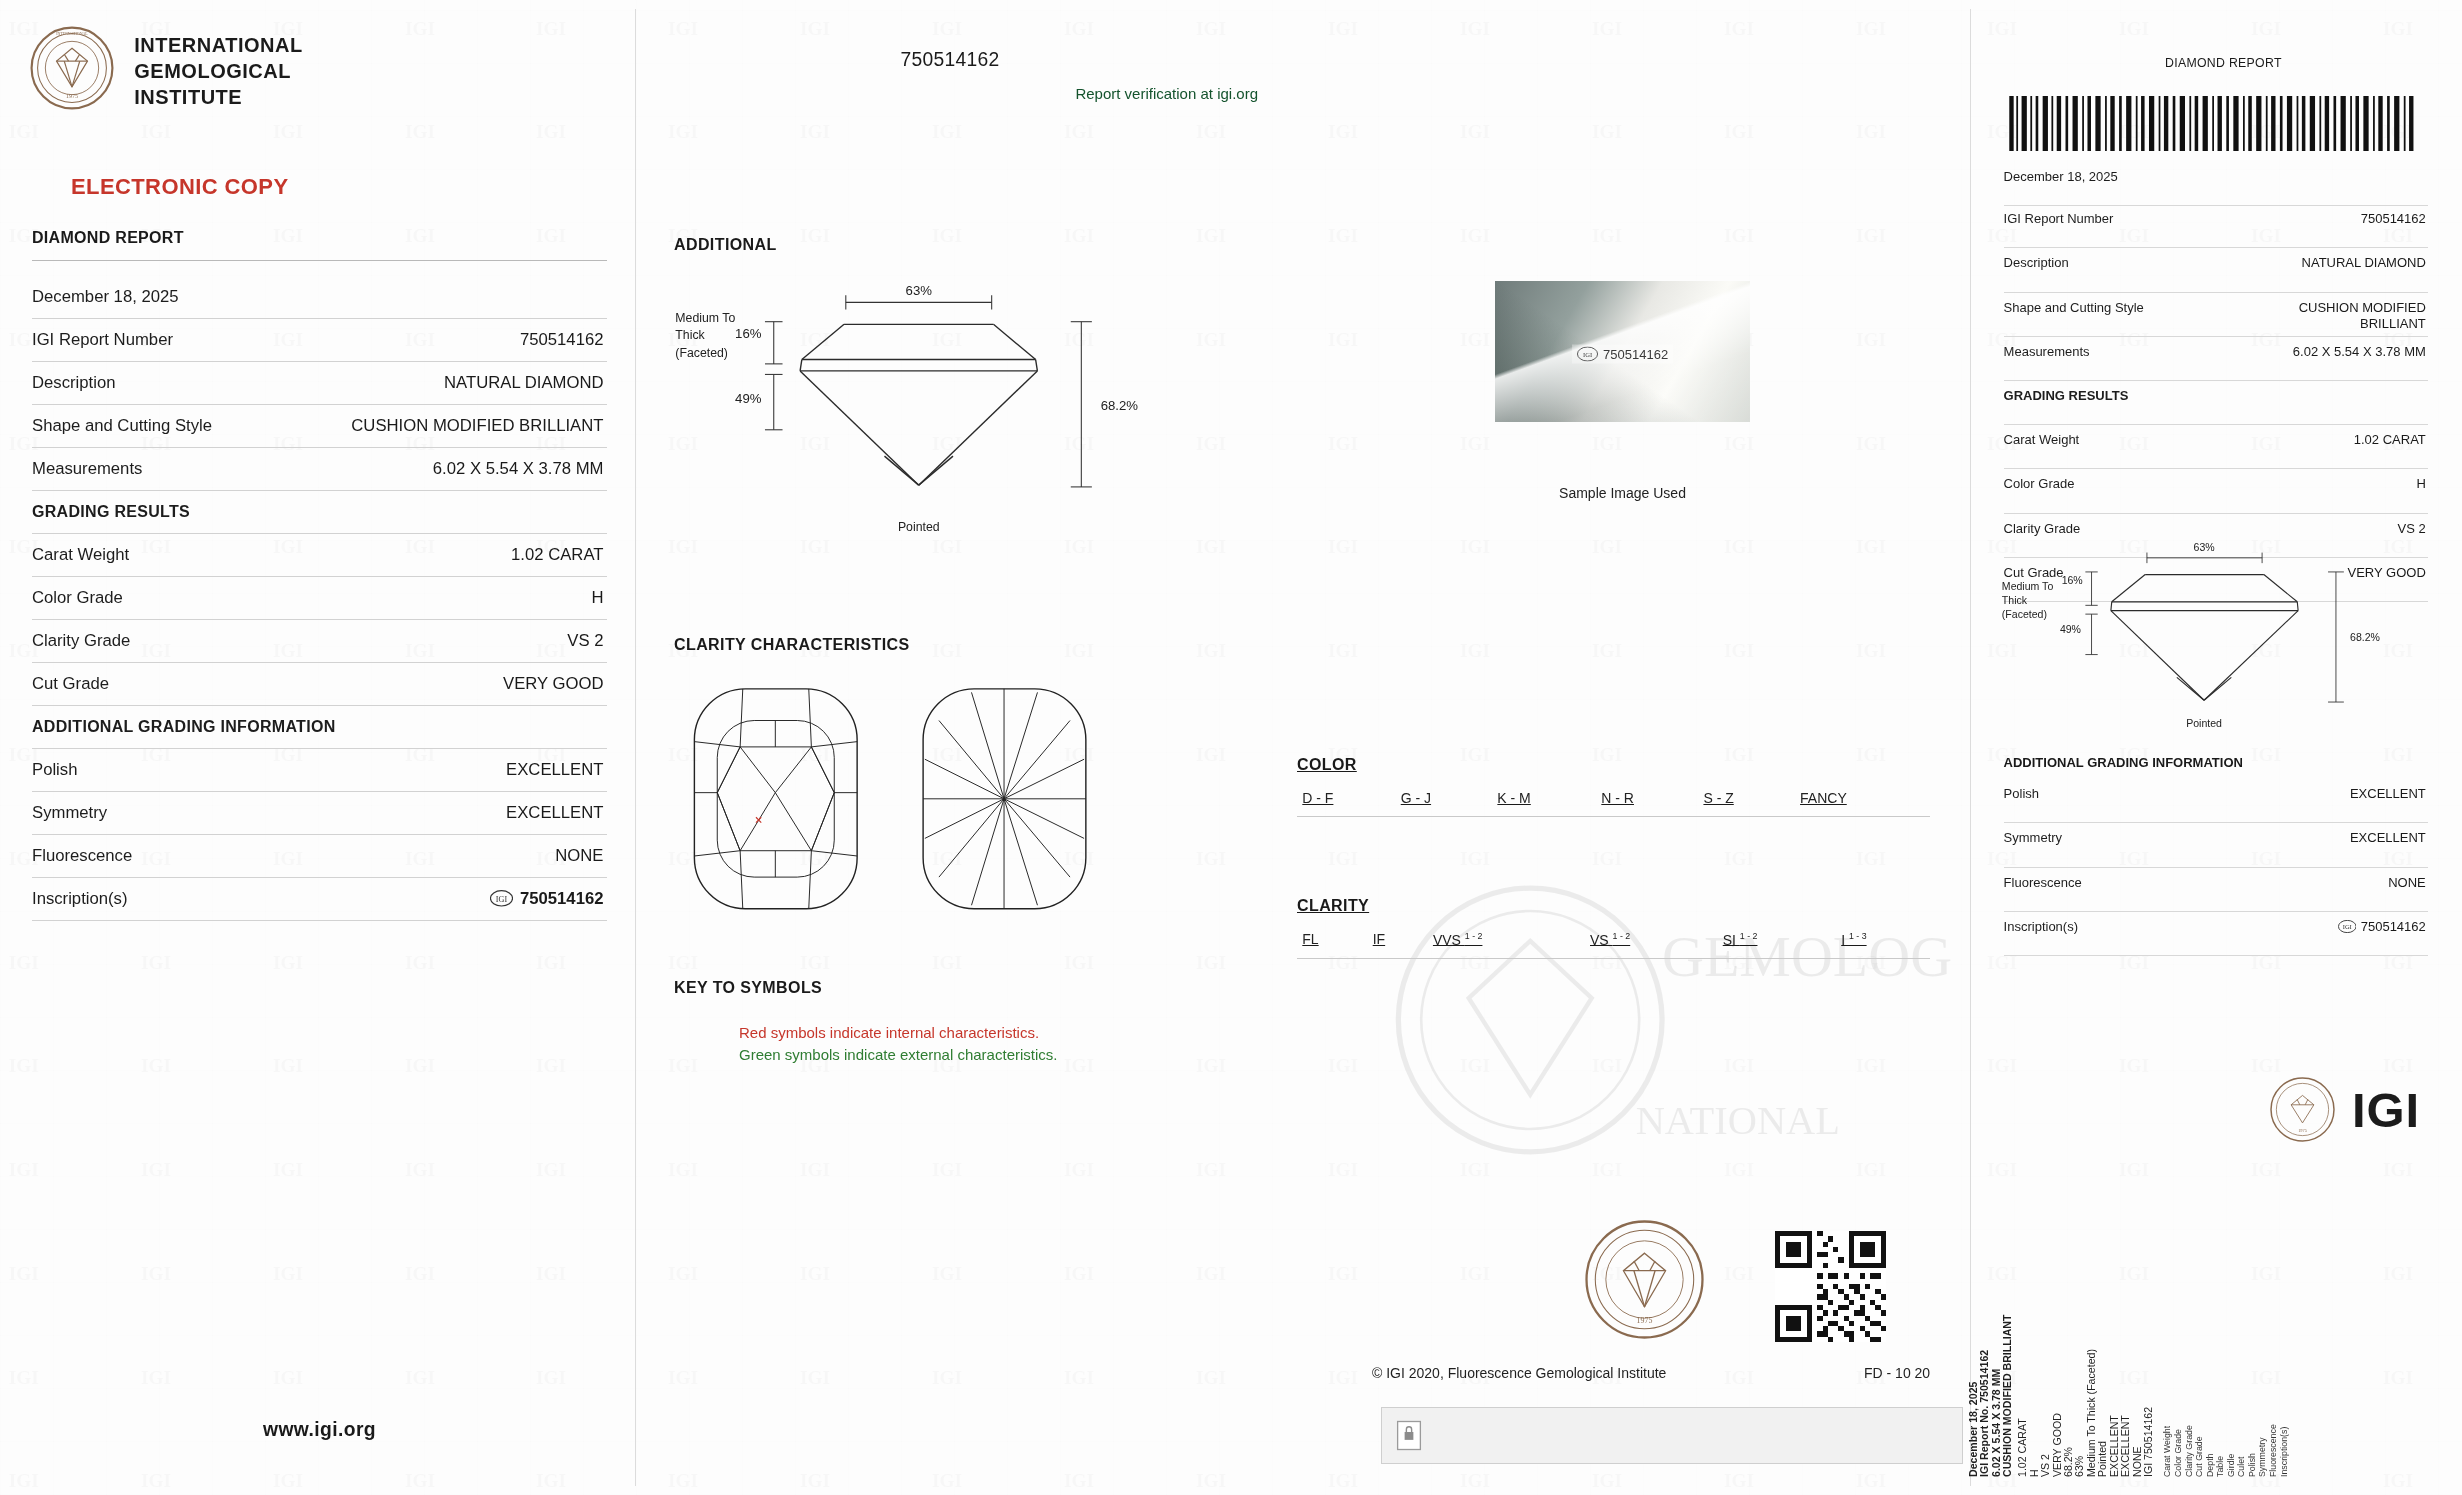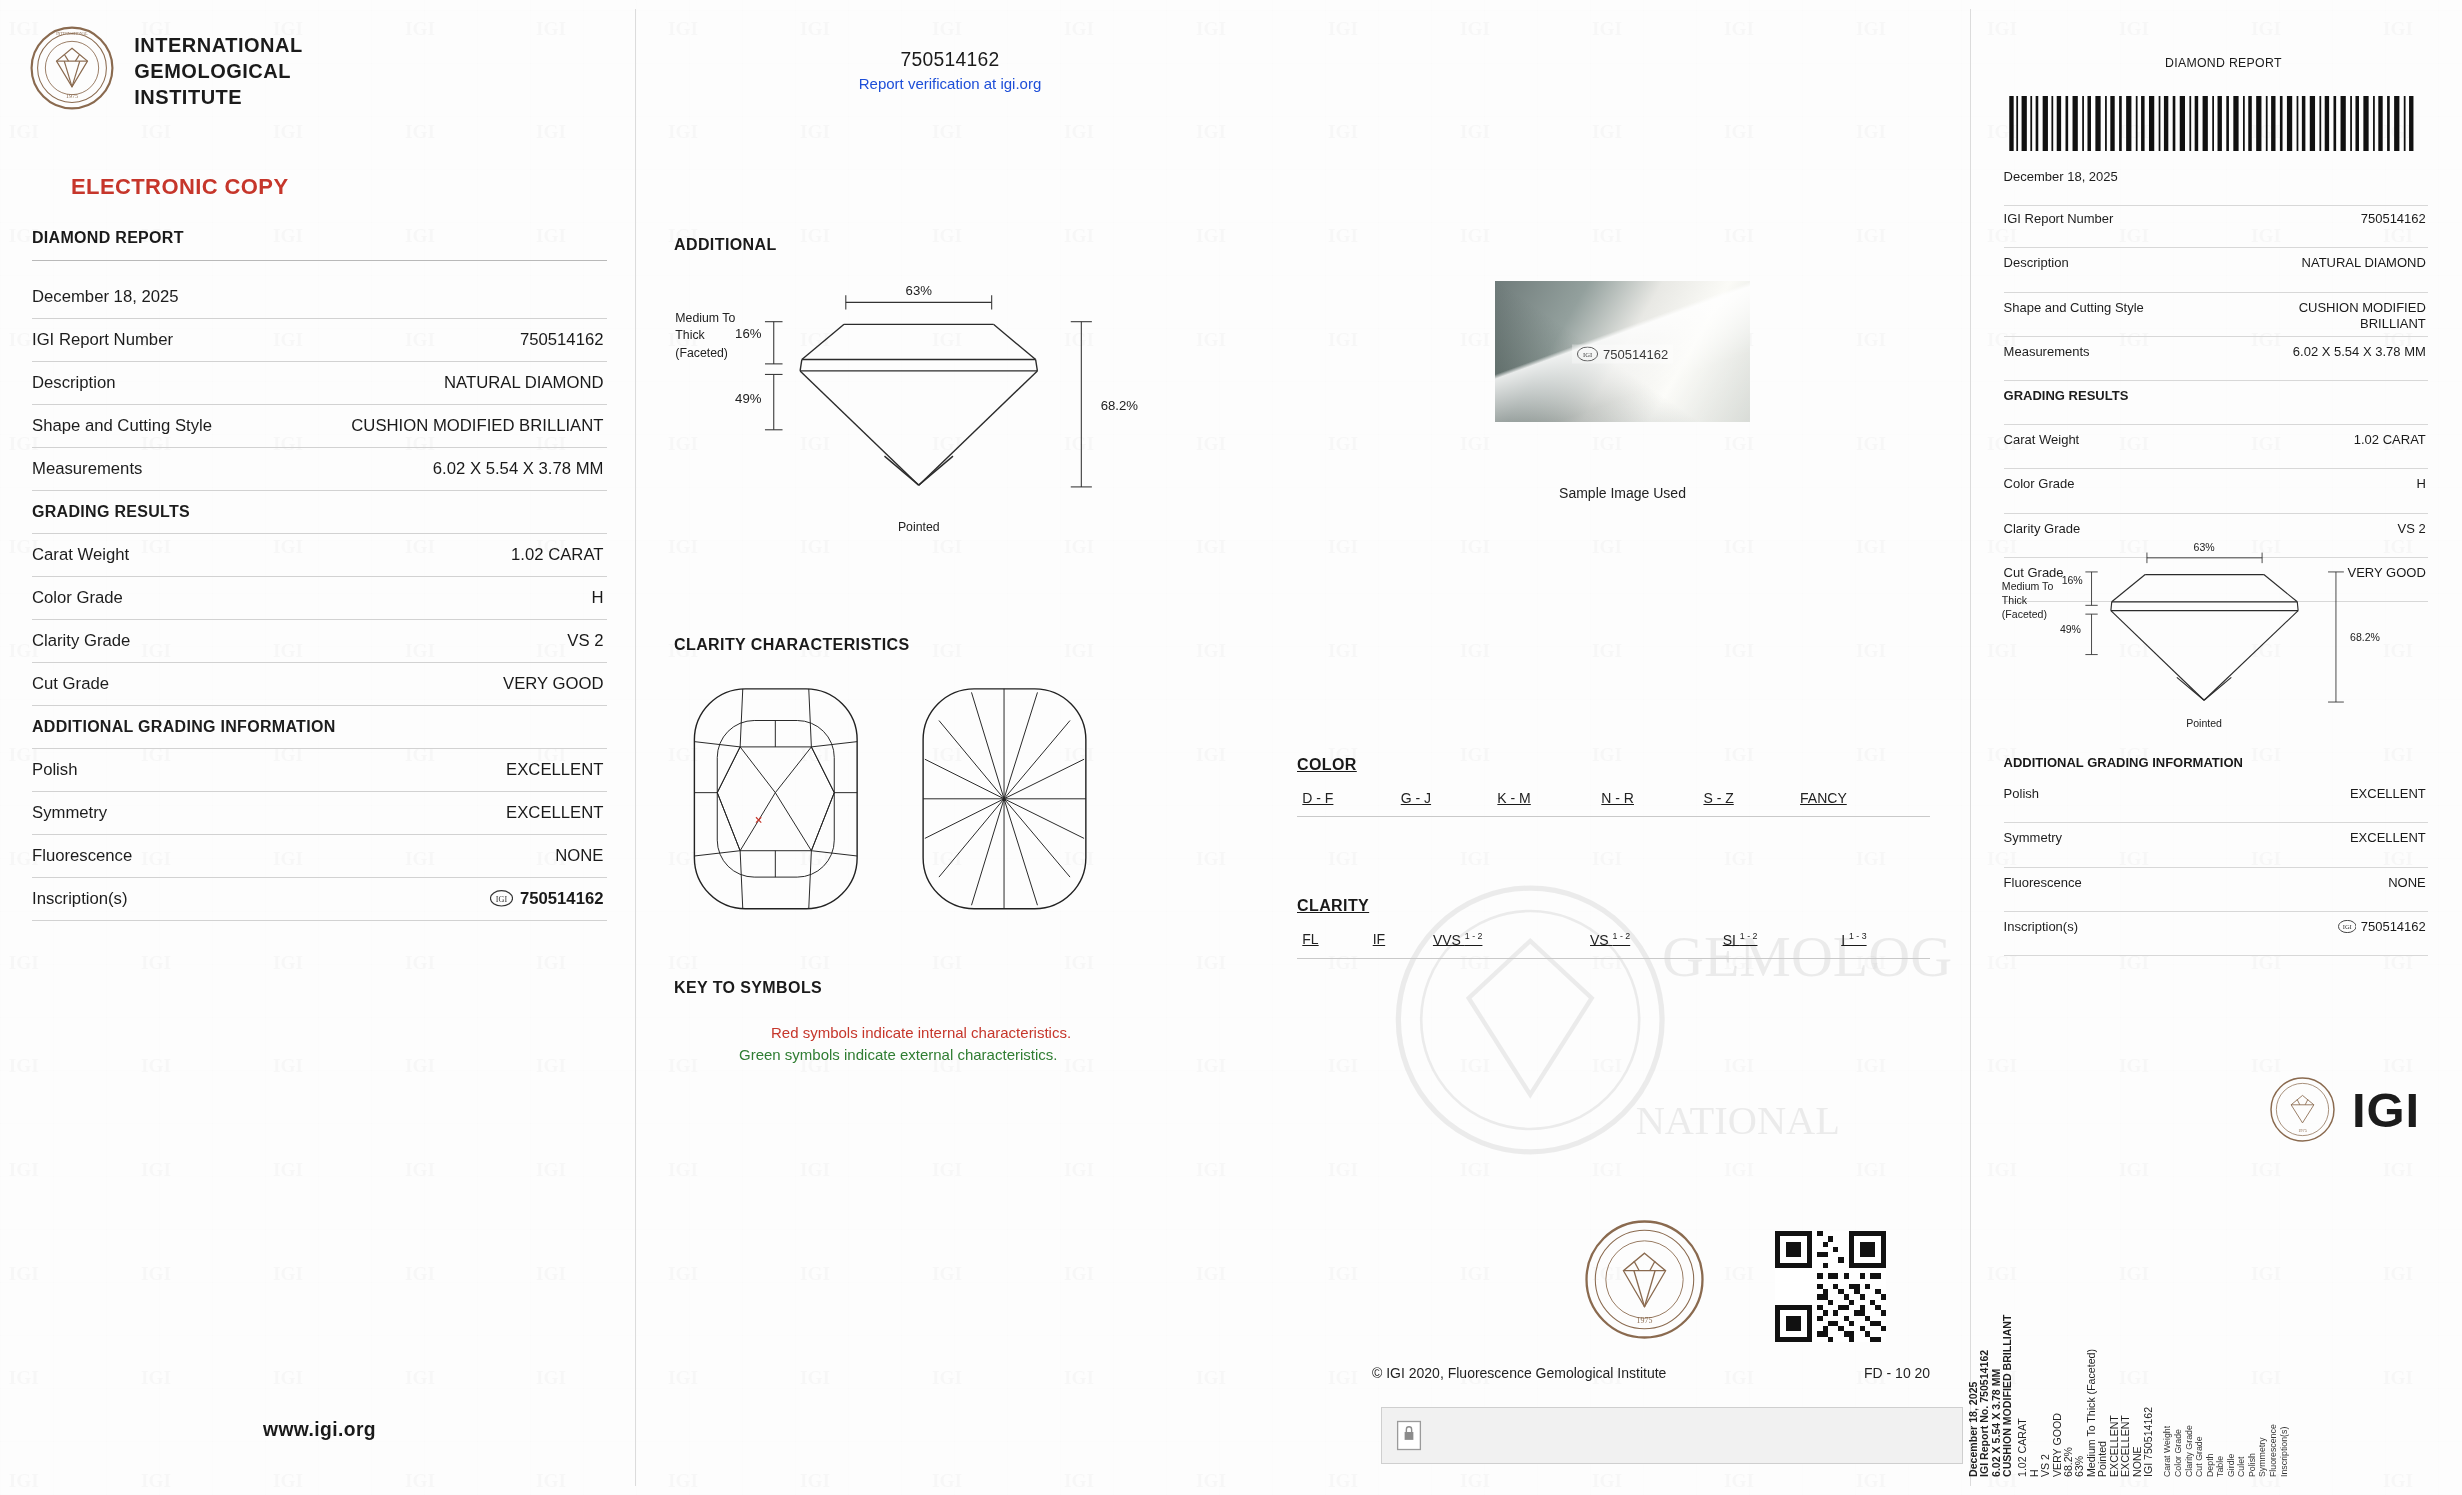--- a/index.html
+++ b/index.html
@@ -141,42 +141,42 @@
     left: 642px; top: 12.3px;
     width: 616px;
   }
   .report-num {
     text-align: center;
     font-size: 19.3px;
     margin-top: 37px;
     letter-spacing: 0.3px;
   }
   .report-verif {
-    text-align: center;
+    text-align: right;
     font-size: 15px;
-    margin-top: 4px;
-    color: #1d4ed8;
+    margin-top: 14px;
+    color: #14532d;
   }
   .sec-head {
     font-size: 16px;
     font-weight: bold;
     letter-spacing: 0.4px;
   }
   .proportions-head { position: absolute; left: 32px; top: 224px; }
   .prop-diagram { position: absolute; left: 26px; top: 264px; }
   .clarity-head { position: absolute; left: 32px; top: 624px; }
   .clarity-plots { position: absolute; left: 26px; top: 668px; }
   .key-head { position: absolute; left: 32px; top: 967px; }
   .key-text {
     position: absolute;
     left: 97px; top: 1010px;
     font-size: 15px;
     line-height: 1.45;
   }
-  .key-text .red { color: #c6362b; margin-left: 32px; }
+  .key-text .red { color: #c6362b; }
   .key-text .green { color: #2f7d32; }
 
   
   .sample-img-box {
     position: absolute;
     left: 1495px; top: 281px;
     width: 255px; height: 141px;
     background: linear-gradient(120deg,#6f7b7a 0%, #93a09d 28%, #e8e8e4 50%, #fbfbf7 70%, #cfd3cd 100%);
     overflow: hidden;
   }

